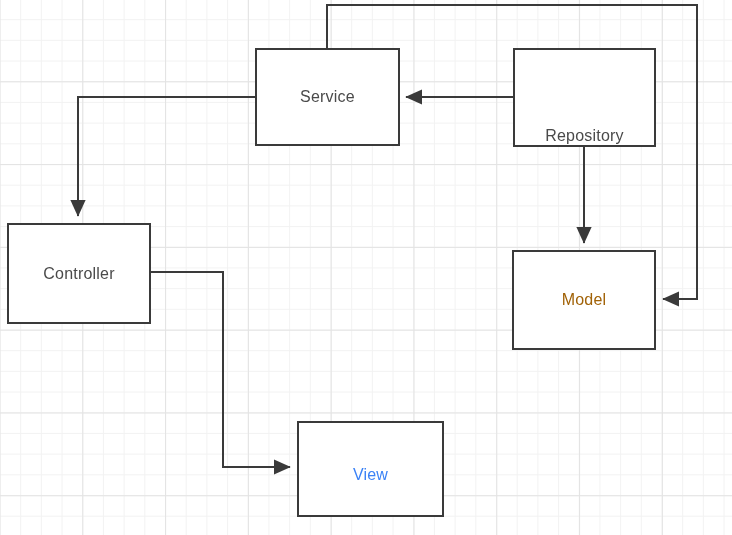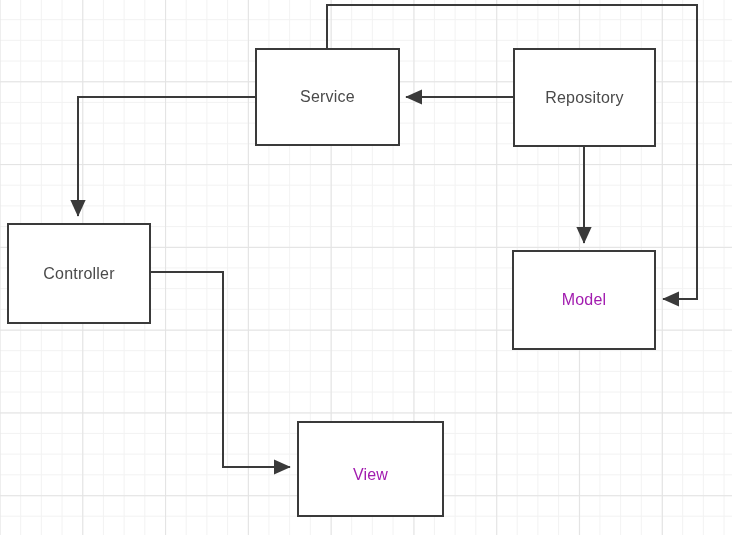--- a/index.html
+++ b/index.html
@@ -44,21 +44,21 @@
   }
   .node-label {
     font-family: "Liberation Sans", sans-serif;
     font-size: 16px;
     color: #4a4a4a;
     letter-spacing: 0.2px;
     white-space: nowrap;
     user-select: none;
   }
   #node-service   { left: 255px; top: 48px;  width: 145px; height: 98px; }
-  #node-repository{ left: 513px; top: 48px;  width: 143px; height: 99px; }
+  #node-repository{ left: 513px; top: 48px;  width: 143px; height: 99px; align-items: flex-end; }
   #node-controller{ left: 7px;   top: 223px; width: 144px; height: 101px; }
   #node-model     { left: 512px; top: 250px; width: 144px; height: 100px; }
   #node-view      { left: 297px; top: 421px; width: 147px; height: 96px; }
 </style>
 </head>
 <body>
 
 <div id="canvas">
 
   <svg id="edges" viewBox="0 0 732 535" xmlns="http://www.w3.org/2000/svg">
@@ -87,20 +87,20 @@
 
   <div class="node" id="node-repository" style="left: 513px; top: 48px; width: 143px; height: 99px; border-color: rgb(58, 58, 58); background: rgb(255, 255, 255);">
     <span class="node-label" style="color: rgb(74, 74, 74);">Repository</span>
   </div>
 
   <div class="node" id="node-controller" style="left: 7px; top: 223px; width: 144px; height: 101px; border-color: rgb(58, 58, 58); background: rgb(255, 255, 255); align-items: center;">
     <span class="node-label" style="color: rgb(74, 74, 74);">Controller</span>
   </div>
 
   <div class="node" id="node-model" style="left: 512px; top: 250px; width: 144px; height: 100px; border-color: rgb(58, 58, 58); background: rgb(255, 255, 255);">
-    <span class="node-label" style="color: #a21caf;">Model</span>
+    <span class="node-label" style="color: #a16207;">Model</span>
   </div>
 
   <div class="node" id="node-view" style="left: 297px; top: 421px; width: 147px; height: 96px; border-color: rgb(58, 58, 58); background: rgb(255, 255, 255);">
-    <span class="node-label" style="color: #a21caf; margin-top: 12px;">View</span>
+    <span class="node-label" style="color: #3b82f6; margin-top: 12px;">View</span>
   </div>
 
 </div>
 
 </body></html>

